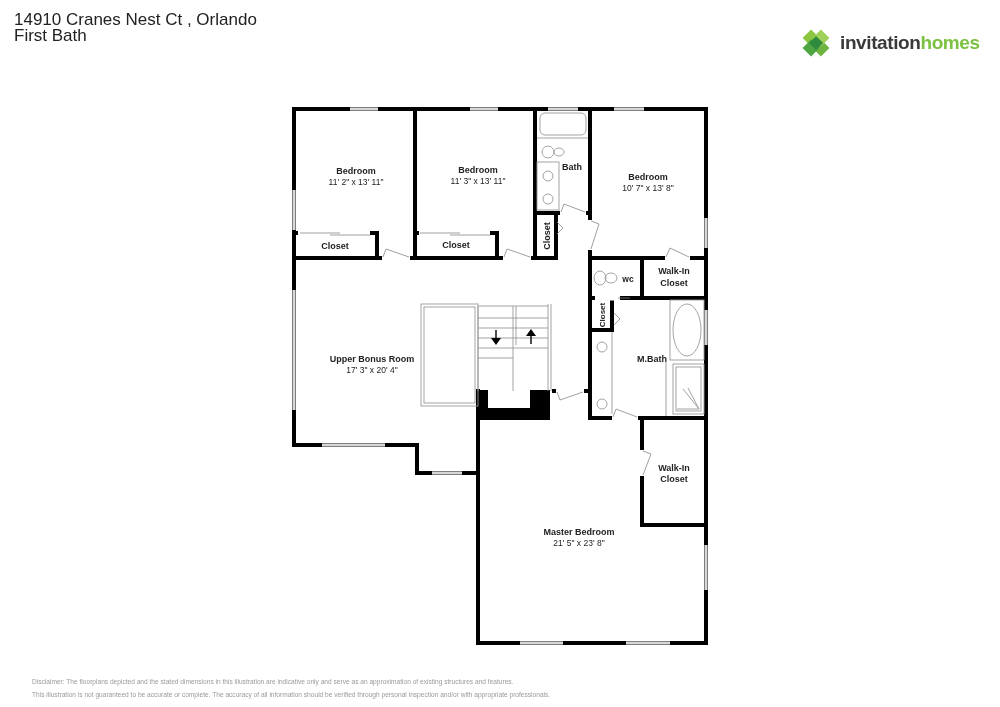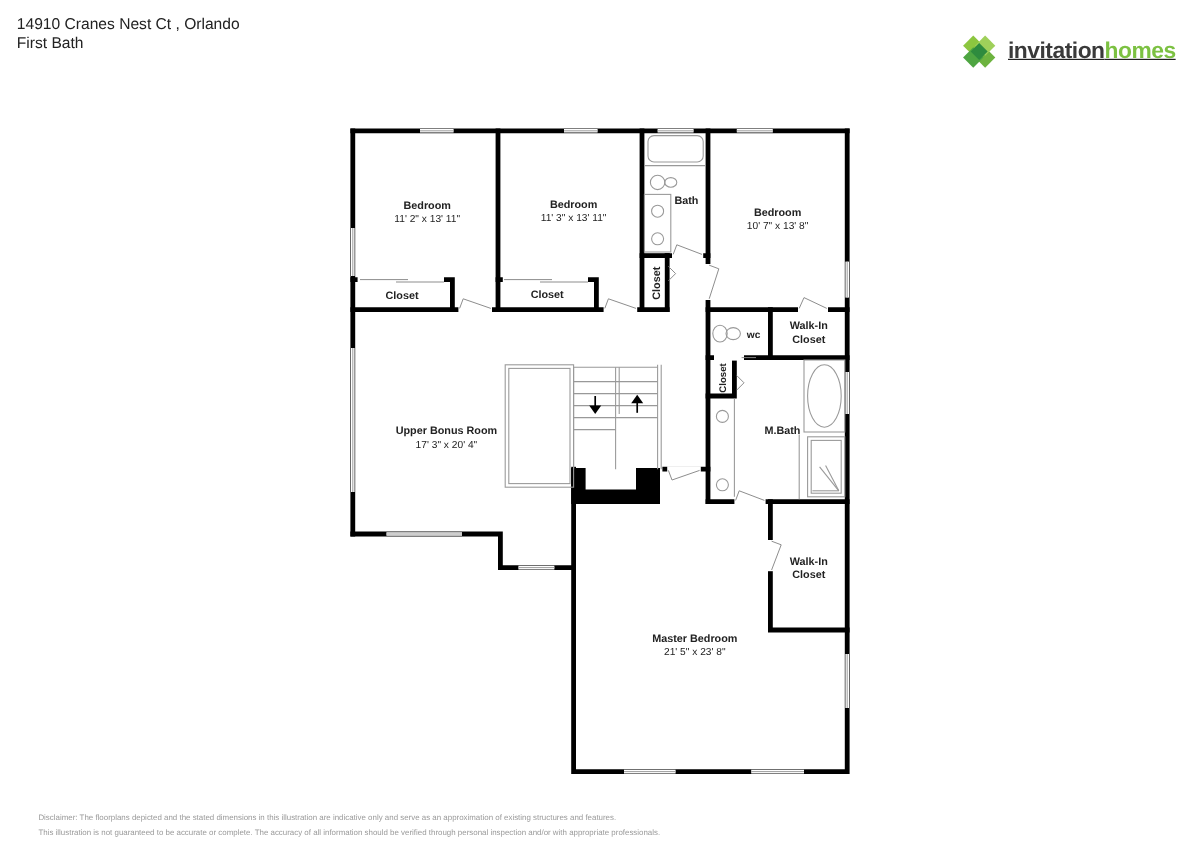--- a/index.html
+++ b/index.html
@@ -1,18 +1,18 @@
 <!DOCTYPE html>
 <html><head>
 <meta charset="utf-8">
 <style>
   html, body { margin:0; padding:0; background:#ffffff; }
   body { width:1000px; height:707px; position:relative; overflow:hidden; font-family:"Liberation Sans", sans-serif; color:#222; }
-  .hdr { position:absolute; left:14px; top:12px; font-size:13px; line-height:16px; color:#222; }
-  .logo { position:absolute; left:798px; top:25px; display:flex; align-items:center;text-decoration:underline; }
+  .hdr { position:absolute; left:14px; top:12px; font-size:17px; line-height:16px; color:#222; }
+  .logo { position:absolute; left:798px; top:25px; display:flex; align-items:center; }
   .logo-text { font-size:19px; font-weight:bold; letter-spacing:-0.4px; margin-left:6px; }
   .logo-text .a { color:#3a3a3a; }
   .logo-text .b { color:#7cc142; }
   .plan { position:absolute; left:0; top:0; }
   .disc { position:absolute; left:32px; top:675px; font-size:6.6px; line-height:13px; color:#9a9a9a; }
   svg text { font-family:"Liberation Sans", sans-serif; }
 </style>
 </head>
 <body>
 

